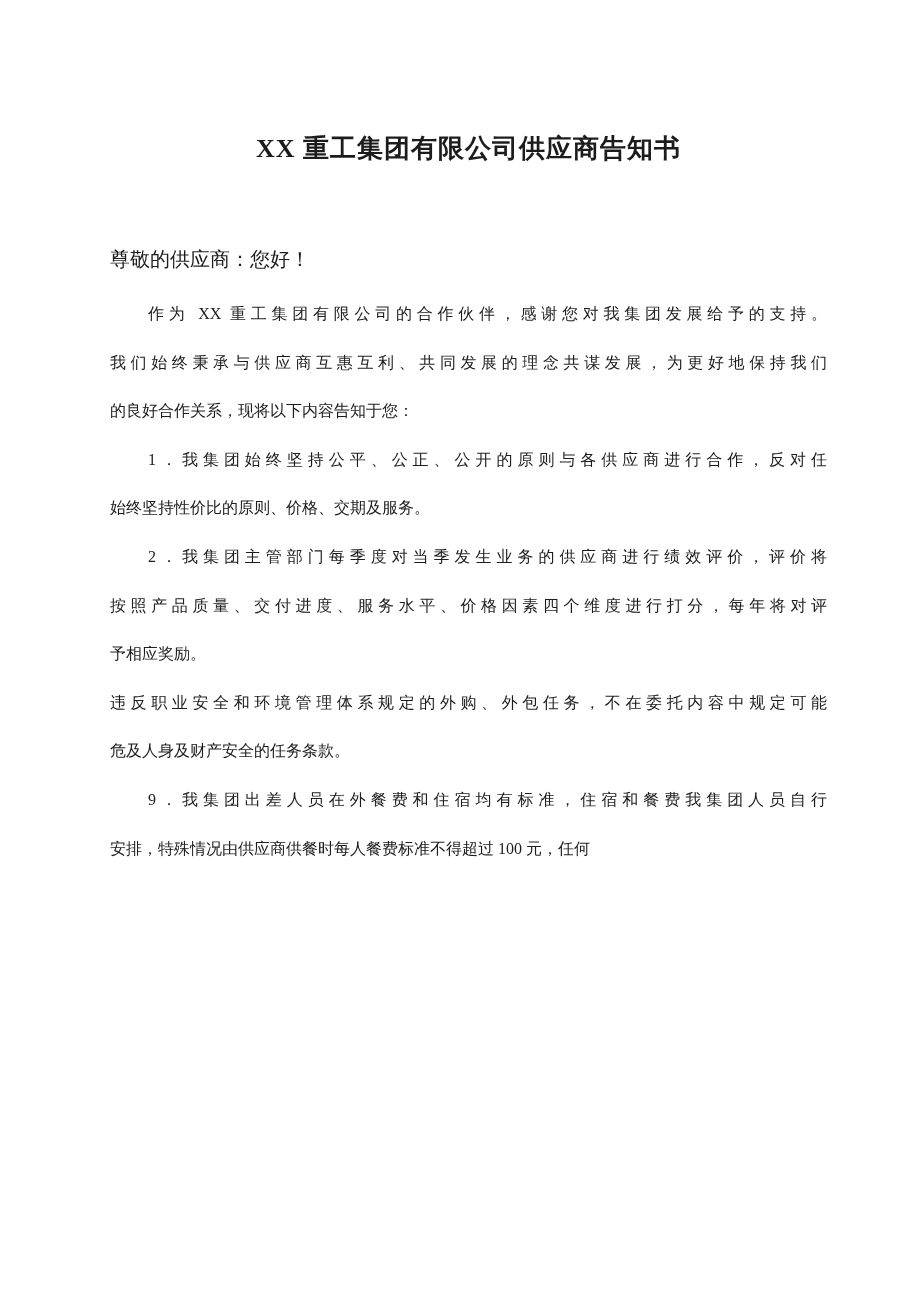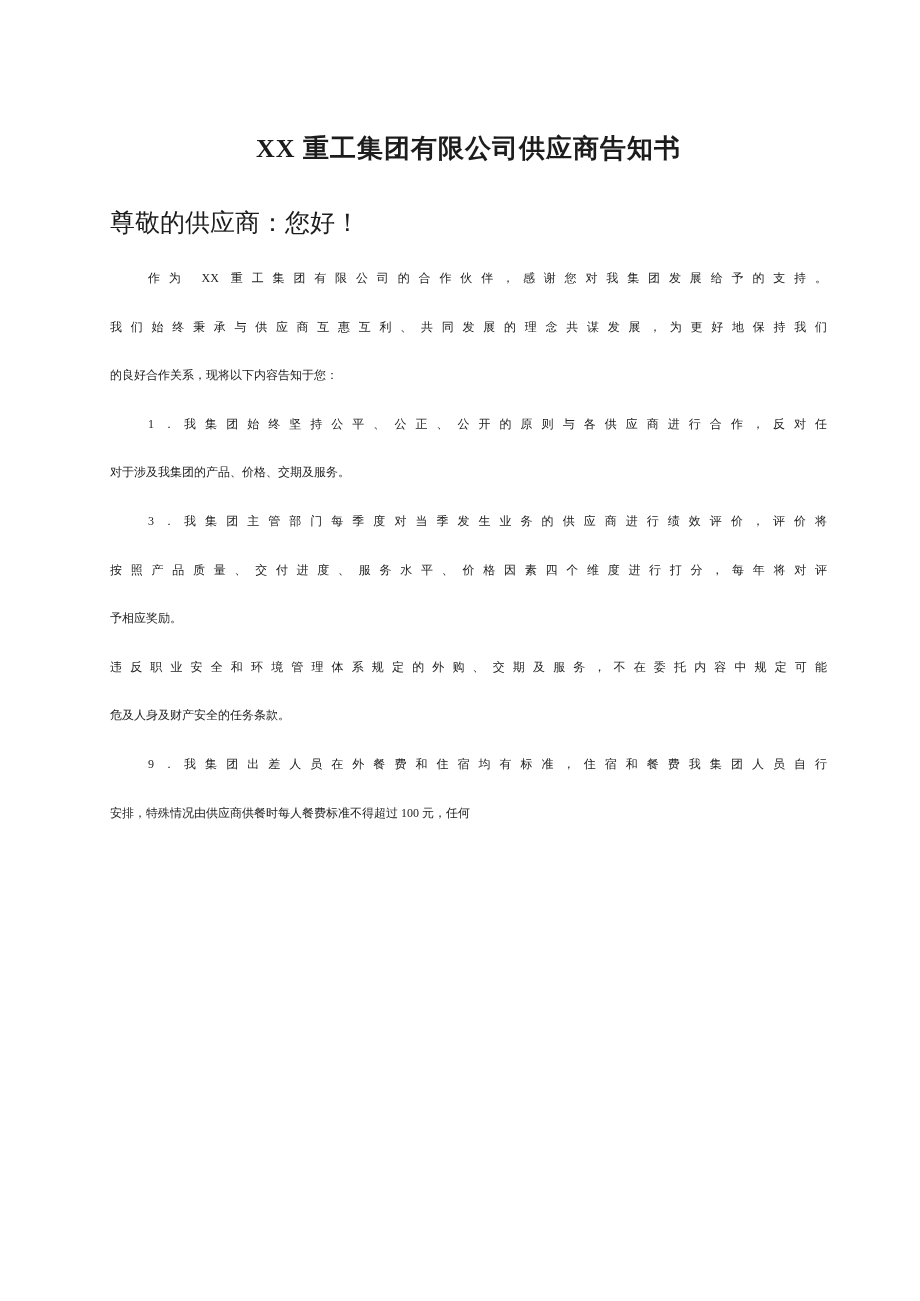--- a/index.html
+++ b/index.html
@@ -22,29 +22,29 @@
   .doc-title {
     margin: 0;
     text-align: center;
     font-size: 26px;
     font-weight: bold;
     line-height: 34px;
     letter-spacing: 1px;
     white-space: nowrap;
   }
   .salutation {
-    margin-top: 40px;
-    font-size: 25px;
+    margin-top: 76px;
+    font-size: 20px;
     line-height: 34px;
   }
   .content {
     margin-top: 14px;
   }
   .line {
-    font-size: 12px;
+    font-size: 16px;
     line-height: 48.6px;
     height: 48.6px;
     overflow: hidden;
   }
   
   .line.stretch {
     text-align: justify;
     text-align-last: justify;
   }
   
@@ -64,31 +64,31 @@
   <div class="content">
 
     <div class="paragraph">
       <div class="line stretch indent">作为 XX 重工集团有限公司的合作伙伴，感谢您对我集团发展给予的支持。</div>
       <div class="line stretch">我们始终秉承与供应商互惠互利、共同发展的理念共谋发展，为更好地保持我们</div>
       <div class="line">的良好合作关系，现将以下内容告知于您：</div>
     </div>
 
     <div class="paragraph">
       <div class="line stretch indent">1．我集团始终坚持公平、公正、公开的原则与各供应商进行合作，反对任</div>
-      <div class="line">对于涉及我集团的产品、价格、交期及服务。</div>
+      <div class="line">始终坚持性价比的原则、价格、交期及服务。</div>
     </div>
 
     <div class="paragraph">
-      <div class="line stretch indent">3．我集团主管部门每季度对当季发生业务的供应商进行绩效评价，评价将</div>
+      <div class="line stretch indent">2．我集团主管部门每季度对当季发生业务的供应商进行绩效评价，评价将</div>
       <div class="line stretch">按照产品质量、交付进度、服务水平、价格因素四个维度进行打分，每年将对评</div>
       <div class="line">予相应奖励。</div>
     </div>
 
     <div class="paragraph">
-      <div class="line stretch">违反职业安全和环境管理体系规定的外购、交期及服务，不在委托内容中规定可能</div>
+      <div class="line stretch">违反职业安全和环境管理体系规定的外购、外包任务，不在委托内容中规定可能</div>
       <div class="line">危及人身及财产安全的任务条款。</div>
     </div>
 
 
     <div class="paragraph">
       <div class="line stretch indent">9．我集团出差人员在外餐费和住宿均有标准，住宿和餐费我集团人员自行</div>
       <div class="line">安排，特殊情况由供应商供餐时每人餐费标准不得超过 100 元，任何</div>
     </div>
 
   </div>

